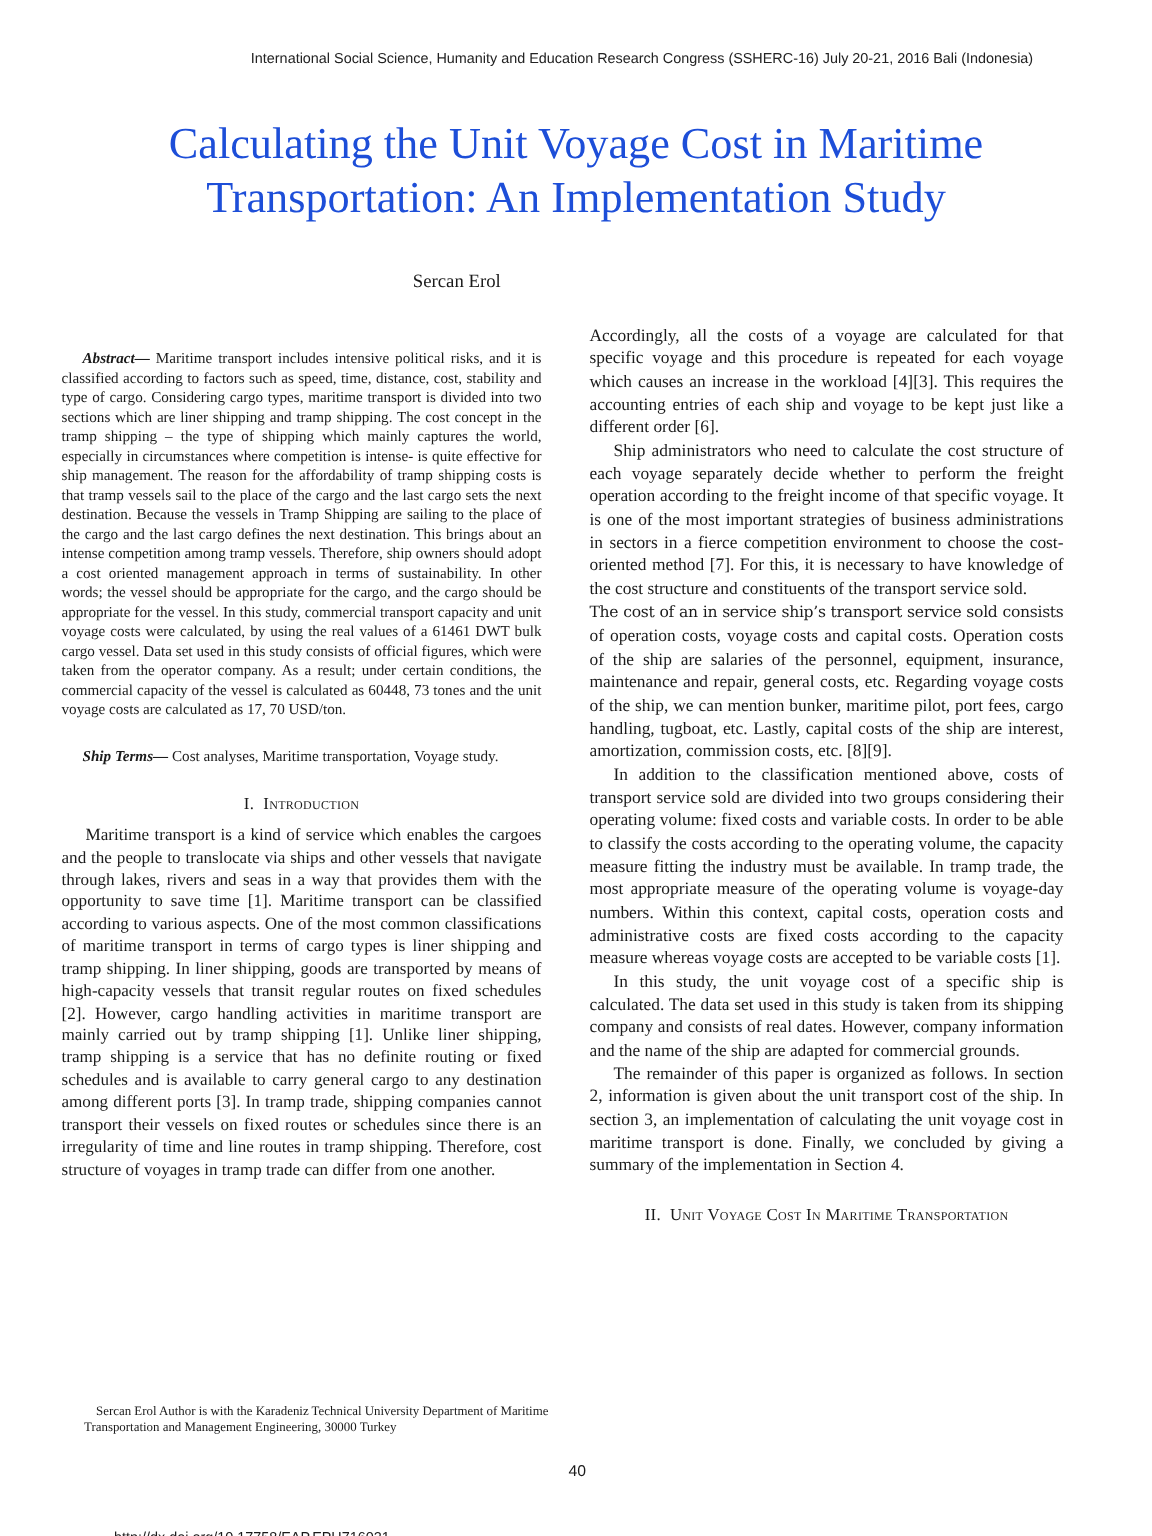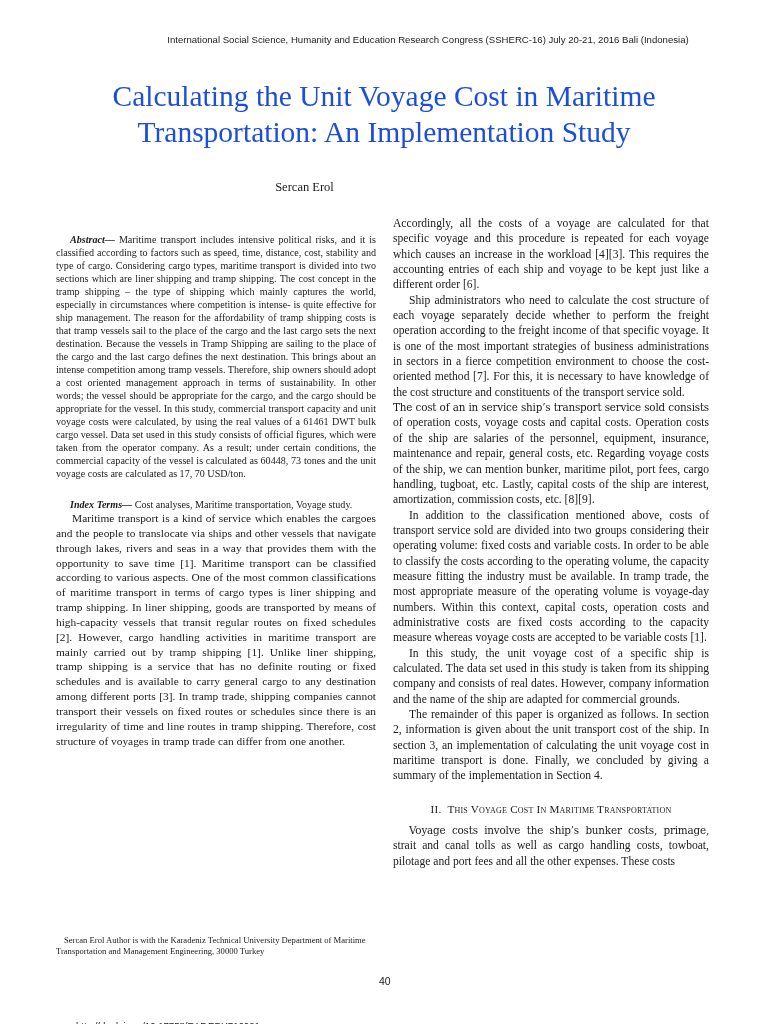--- a/index.html
+++ b/index.html
@@ -1,21 +1,21 @@
 <!DOCTYPE html>
 <html><head>
 <meta charset="utf-8">
 <style>
   html, body { margin: 0; padding: 0; background: #ffffff; }
   body { width: 768px; height: 1024px; position: relative; overflow: hidden; color: #1a1a1a; font-family: "Liberation Serif", serif; }
   .header { position: absolute; top: 34px; left: 0; width: 768px; text-align: center; font-family: "Liberation Sans", sans-serif; font-size: 9.6px; color: #222; padding-left: 44px; }
   .title { position: absolute; top: 78px; left: 60px; width: 648px; text-align: center; font-size: 29.5px; line-height: 36px; color: #1d4ed8; }
   .author { position: absolute; top: 180px; left: 0; width: 609px; text-align: center; font-size: 12.5px; }
   .col { position: absolute; font-size: 11.4px; line-height: 14.85px; text-align: justify; }
-  .col-left { left: 56px; top: 233px; width: 320px; }
+  .col-left { left: 41px; top: 233px; width: 320px; }
   .col-right { left: 393px; top: 216px; width: 316px; font-size: 11.6px; line-height: 15.35px; }
   .abstract { font-size: 10.1px; line-height: 13.0px; text-indent: 14px; margin: 0; }
   .abstract b { font-style: italic; }
   .index { font-size: 10.1px; line-height: 13.0px; text-indent: 14px; margin: 18px 0 0 0; }
   .index b { font-style: italic; }
   .sec-head { text-align: center; font-size: 11.2px; margin: 18px 0 6px 0; letter-spacing: 0.2px; }
   .sc { font-variant: small-caps; }
   p { margin: 0; }
   .ind { text-indent: 16px; }
   .oddfont { font-family: "DejaVu Serif", serif; font-size: 10.4px; letter-spacing: -0.2px; }
@@ -28,33 +28,33 @@
 <body>
 
 <div class="header">International Social Science, Humanity and Education Research Congress (SSHERC-16) July 20-21, 2016 Bali (Indonesia)</div>
 
 <div class="title">Calculating the Unit Voyage Cost in Maritime Transportation: An Implementation Study</div>
 
 <div class="author">Sercan Erol</div>
 
 <div class="col col-left">
   <p class="abstract"><b>Abstract—</b><span> Maritime transport includes intensive political risks, and it is classified according to factors such as speed, time, distance, cost, stability and type of cargo. Considering cargo types, maritime transport is divided into two sections which are liner shipping and tramp shipping. The cost concept in the tramp shipping – the type of shipping which mainly captures the world, especially in circumstances where competition is intense- is quite effective for ship management. The reason for the affordability of tramp shipping costs is that tramp vessels sail to the place of the cargo and the last cargo sets the next destination. Because the vessels in Tramp Shipping are sailing to the place of the cargo and the last cargo defines the next destination. This brings about an intense competition among tramp vessels. Therefore, ship owners should adopt a cost oriented management approach in terms of sustainability. In other words; the vessel should be appropriate for the cargo, and the cargo should be appropriate for the vessel. In this study, commercial transport capacity and unit voyage costs were calculated, by using the real values of a 61461 DWT bulk cargo vessel. Data set used in this study consists of official figures, which were taken from the operator company. As a result; under certain conditions, the commercial capacity of the vessel is calculated as 60448, 73 tones and the unit voyage costs are calculated as 17, 70 USD/ton.</span></p>
-  <p class="index"><b>Index Terms—</b><span> Cost analyses, Maritime transportation, Voyage study.</span></p>
+  <p class="index"><b>Ship Terms—</b><span> Cost analyses, Maritime transportation, Voyage study.</span></p>
+  <div class="sec-head"><span>I.</span>&nbsp;&nbsp;<span class="sc">Introduction</span></div>
   <p class="ind">Maritime transport is a kind of service which enables the cargoes and the people to translocate via ships and other vessels that navigate through lakes, rivers and seas in a way that provides them with the opportunity to save time [1]. Maritime transport can be classified according to various aspects. One of the most common classifications of maritime transport in terms of cargo types is liner shipping and tramp shipping. In liner shipping, goods are transported by means of high-capacity vessels that transit regular routes on fixed schedules [2]. However, cargo handling activities in maritime transport are mainly carried out by tramp shipping [1]. Unlike liner shipping, tramp shipping is a service that has no definite routing or fixed schedules and is available to carry general cargo to any destination among different ports [3]. In tramp trade, shipping companies cannot transport their vessels on fixed routes or schedules since there is an irregularity of time and line routes in tramp shipping. Therefore, cost structure of voyages in tramp trade can differ from one another.</p>
 </div>
 
 <div class="col col-right">
   <p>Accordingly, all the costs of a voyage are calculated for that specific voyage and this procedure is repeated for each voyage which causes an increase in the workload [4][3]. This requires the accounting entries of each ship and voyage to be kept just like a different order [6].</p>
   <p class="ind">Ship administrators who need to calculate the cost structure of each voyage separately decide whether to perform the freight operation according to the freight income of that specific voyage. It is one of the most important strategies of business administrations in sectors in a fierce competition environment to choose the cost-oriented method [7]. For this, it is necessary to have knowledge of the cost structure and constituents of the transport service sold.</p>
   <p><span class="oddfont"> The cost of an in service ship’s transport service sold consists</span><span> of operation costs, voyage costs and capital costs. Operation costs of the ship are salaries of the personnel, equipment, insurance, maintenance and repair, general costs, etc. Regarding voyage costs of the ship, we can mention bunker, maritime pilot, port fees, cargo handling, tugboat, etc. Lastly, capital costs of the ship are interest, amortization, commission costs, etc. [8][9].</span></p>
   <p class="ind">In addition to the classification mentioned above, costs of transport service sold are divided into two groups considering their operating volume: fixed costs and variable costs. In order to be able to classify the costs according to the operating volume, the capacity measure fitting the industry must be available. In tramp trade, the most appropriate measure of the operating volume is voyage-day numbers. Within this context, capital costs, operation costs and administrative costs are fixed costs according to the capacity measure whereas voyage costs are accepted to be variable costs [1].</p>
   <p class="ind">In this study, the unit voyage cost of a specific ship is calculated. The data set used in this study is taken from its shipping company and consists of real dates. However, company information and the name of the ship are adapted for commercial grounds.</p>
   <p class="ind">The remainder of this paper is organized as follows. In section 2, information is given about the unit transport cost of the ship. In section 3, an implementation of calculating the unit voyage cost in maritime transport is done. Finally, we concluded by giving a summary of the implementation in Section 4.</p>
-  <div class="sec-head"><span>II.</span>&nbsp;&nbsp;<span class="sc">This Voyage Cost In Maritime Transportation</span></div>
-  <p class="ind"><span class="oddfont">Voyage costs involve the ship’s bunker costs, primage,</span><span> strait and canal tolls as well as cargo handling costs, towboat, pilotage and port fees and all the other expenses. These costs</span></p>
+  <div class="sec-head"><span>II.</span>&nbsp;&nbsp;<span class="sc">Unit Voyage Cost In Maritime Transportation</span></div>
 </div>
 
 <div class="footnote">
   <p>Sercan Erol Author is with the Karadeniz Technical University Department of Maritime Transportation and Management Engineering, 30000 Turkey</p>
 </div>
 
 <div class="doi">http://dx.doi.org/10.17758/EAP.EPH716021</div>
 <div class="pagenum">40</div>
 
 </body></html>

